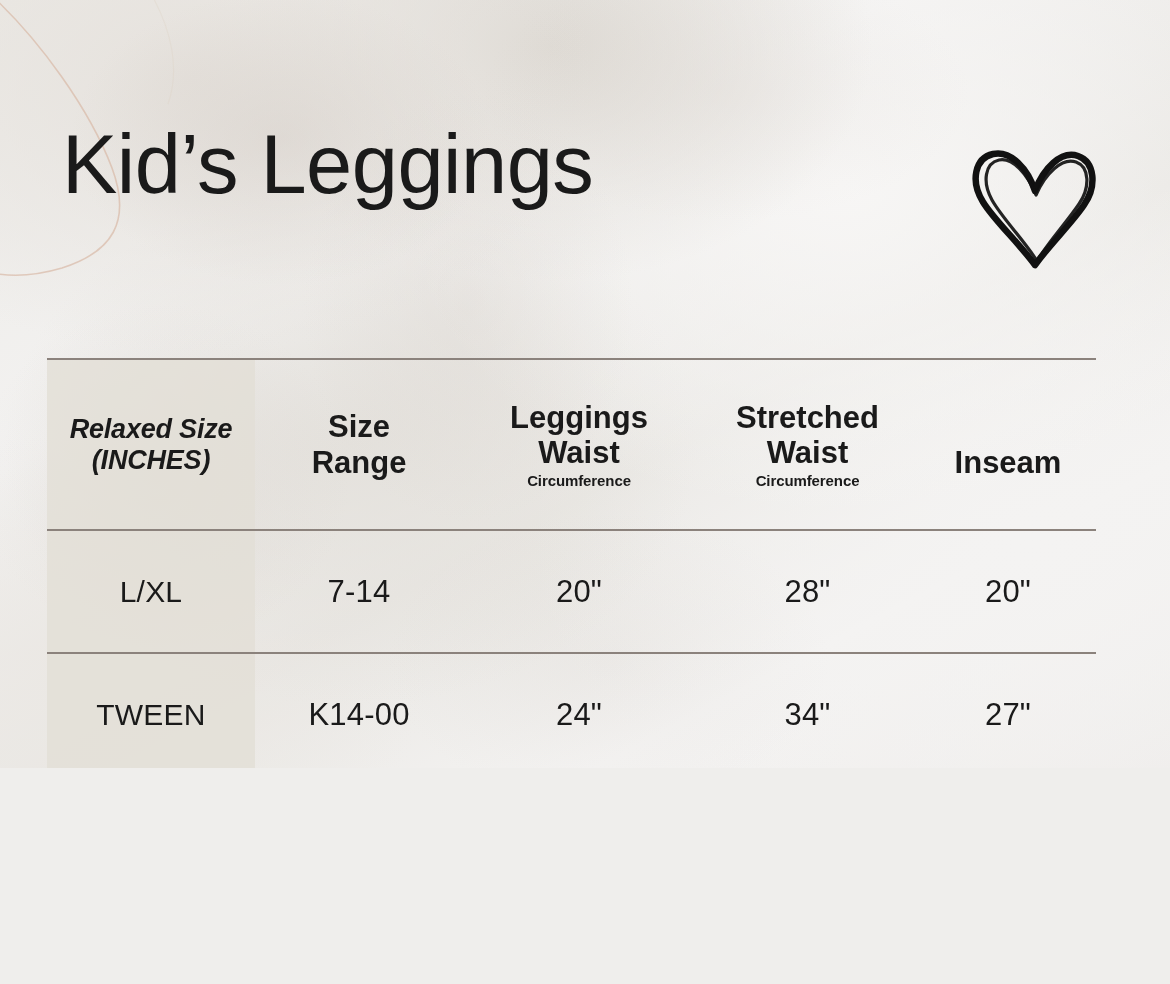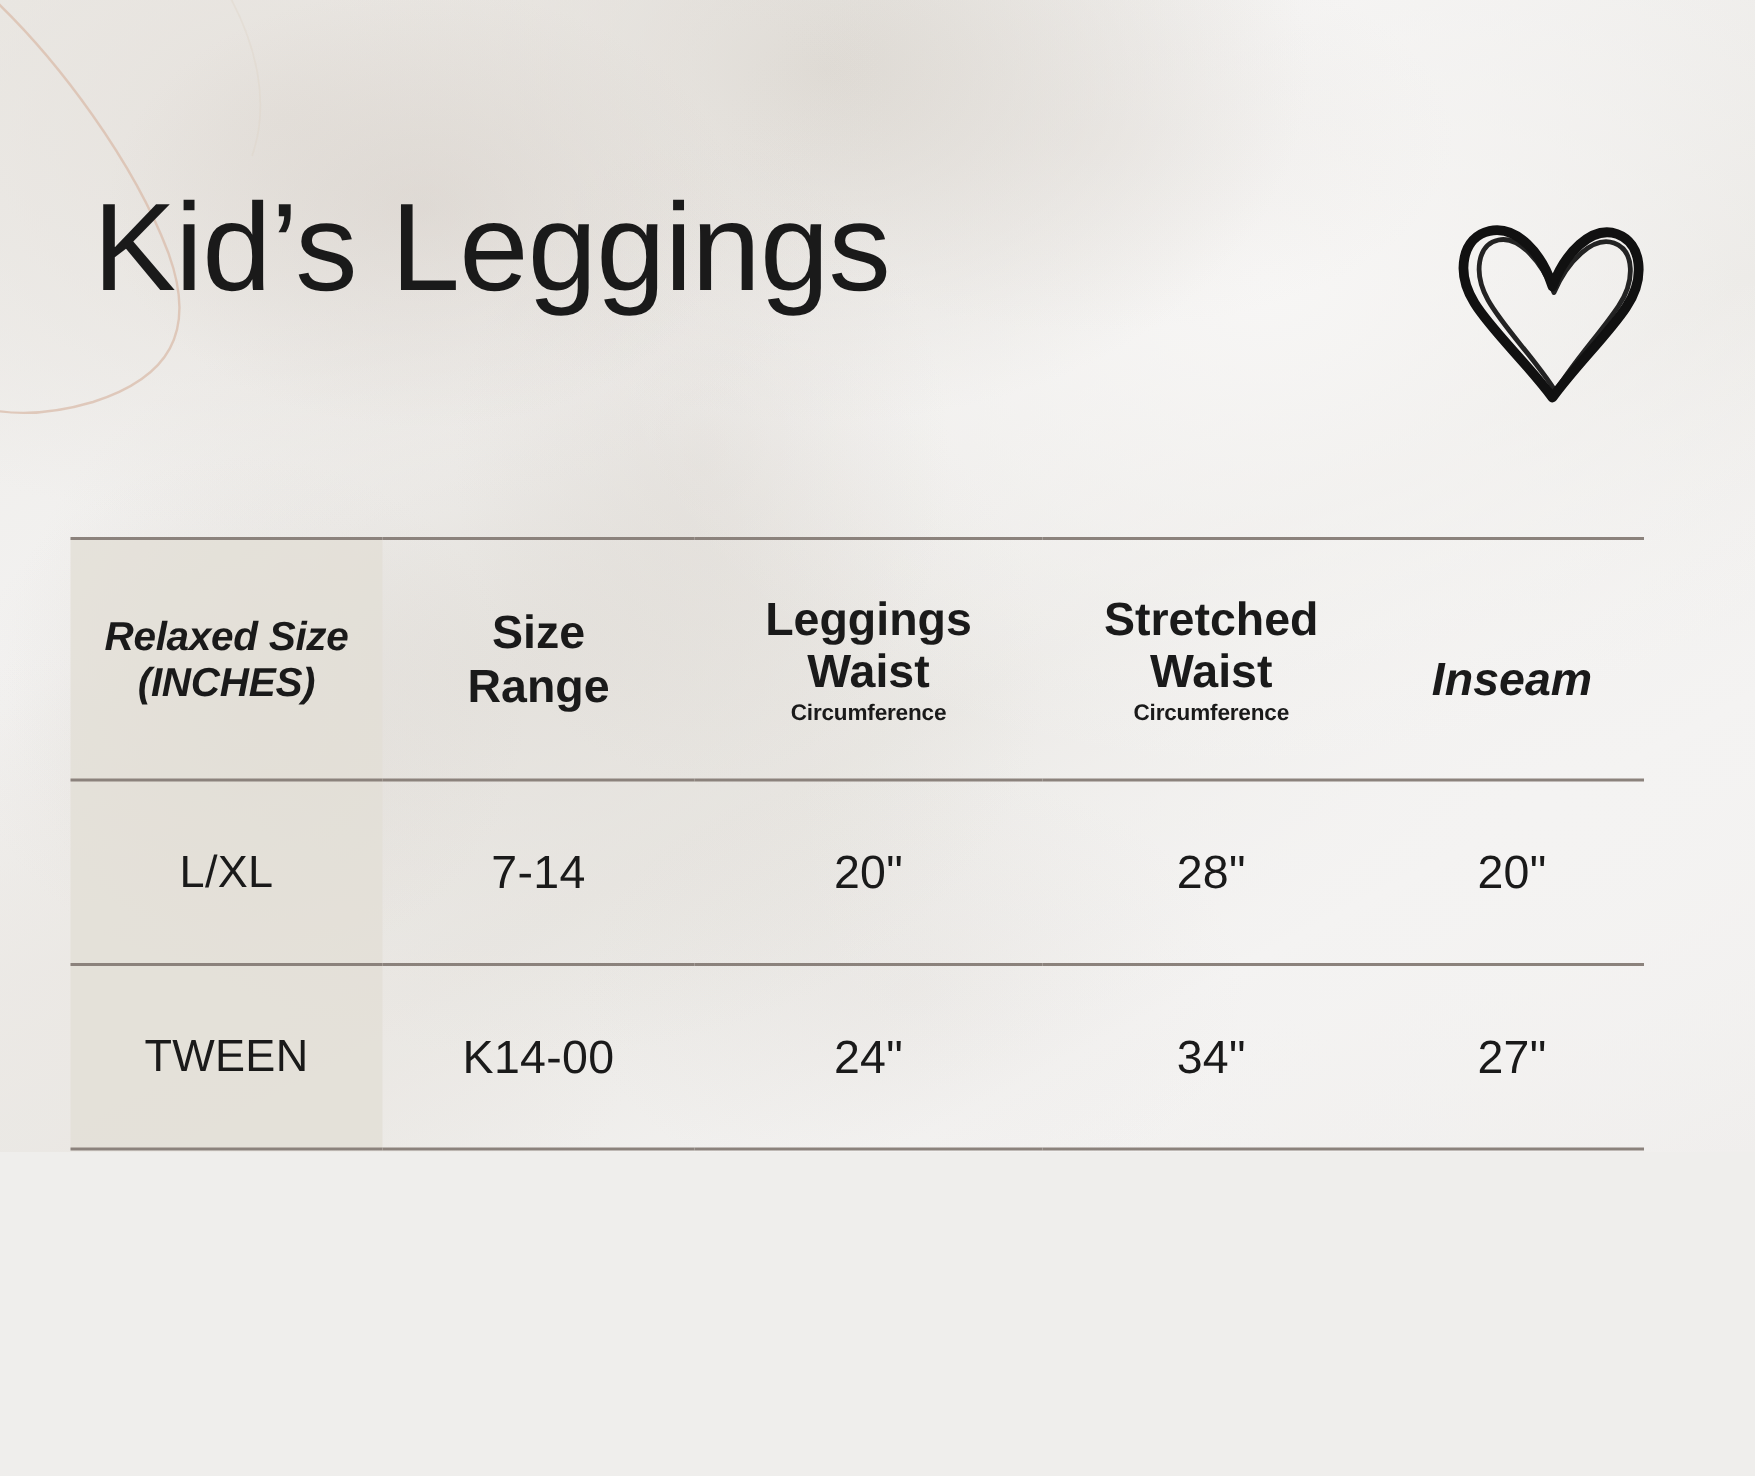--- a/index.html
+++ b/index.html
@@ -122,22 +122,21 @@
   th .sub {
     display: block;
     font-size: 15px;
     font-weight: bold;
     letter-spacing: -0.1px;
     margin-top: 2px;
   }
   th.h-inseam {
     font-size: 31px;
     vertical-align: middle;
-    padding-top: 26px;
-    font-style: italic;
+    padding-top: 36px;
   }
 
   tbody td {
     height: 121px;
     font-size: 31px;
     font-weight: 400;
     letter-spacing: 0.2px;
   }
   tbody td.size-name {
     font-size: 30px;

